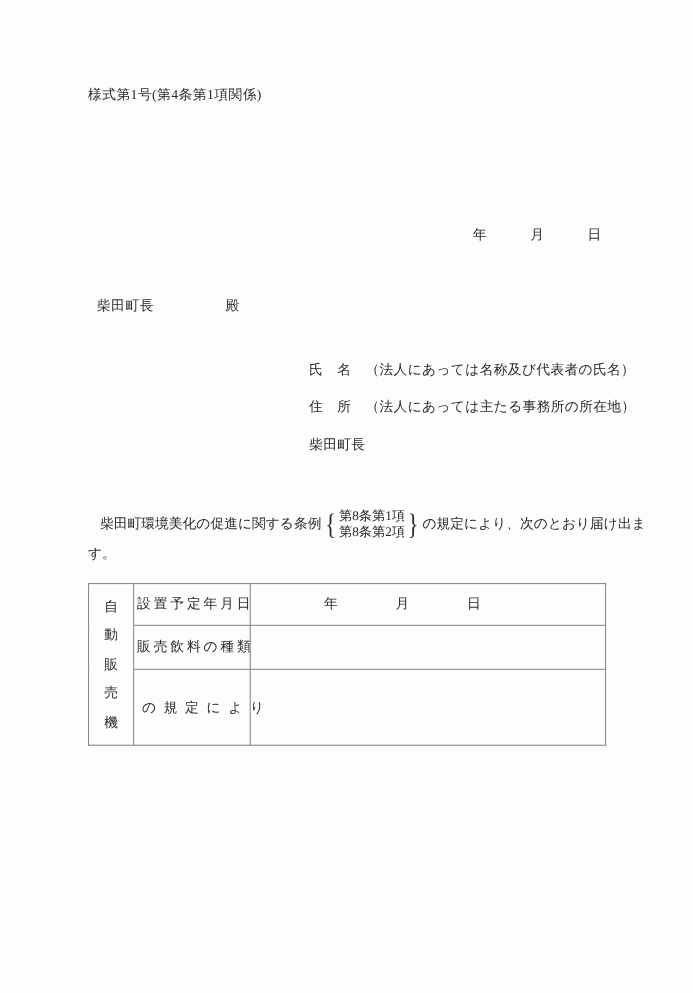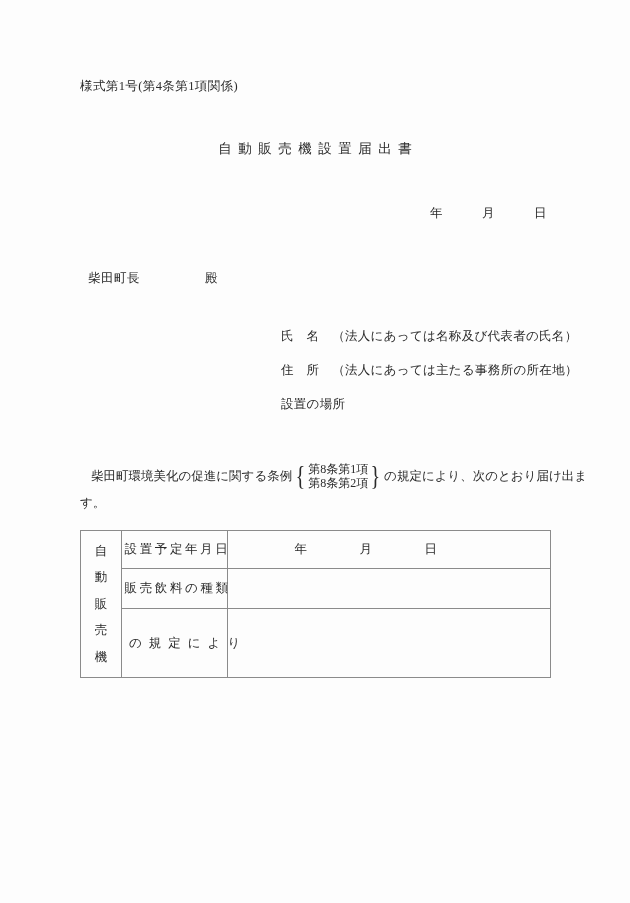--- a/index.html
+++ b/index.html
@@ -189,30 +189,29 @@
     letter-spacing: 0.5px;
   }
 </style>
 </head>
 <body>
 
 <div class="page">
 
   <div class="form-number">様式第1号(第4条第1項関係)</div>
 
-  <div class="doc-title">自動販売機設置届出書</div>
 
   <div class="date-line">年　　　月　　　日</div>
 
   <div class="addressee">柴田町長　　　　　殿</div>
 
   <div class="applicant-block">
     <div class="applicant-row">氏　名　（法人にあっては名称及び代表者の氏名）</div>
     <div class="applicant-row">住　所　（法人にあっては主たる事務所の所在地）</div>
-    <div class="applicant-row">設置の場所</div>
+    <div class="applicant-row">柴田町長</div>
   </div>
 
   <div class="body-para">
     <span class="para-line1">
       <span class="indent-1"></span><span>柴田町環境美化の促進に関する条例</span><span class="clause-group">
           <span class="brace">{</span>
           <span class="clause-stack">
             <span>第8条第1項</span>
             <span>第8条第2項</span>
           </span>

